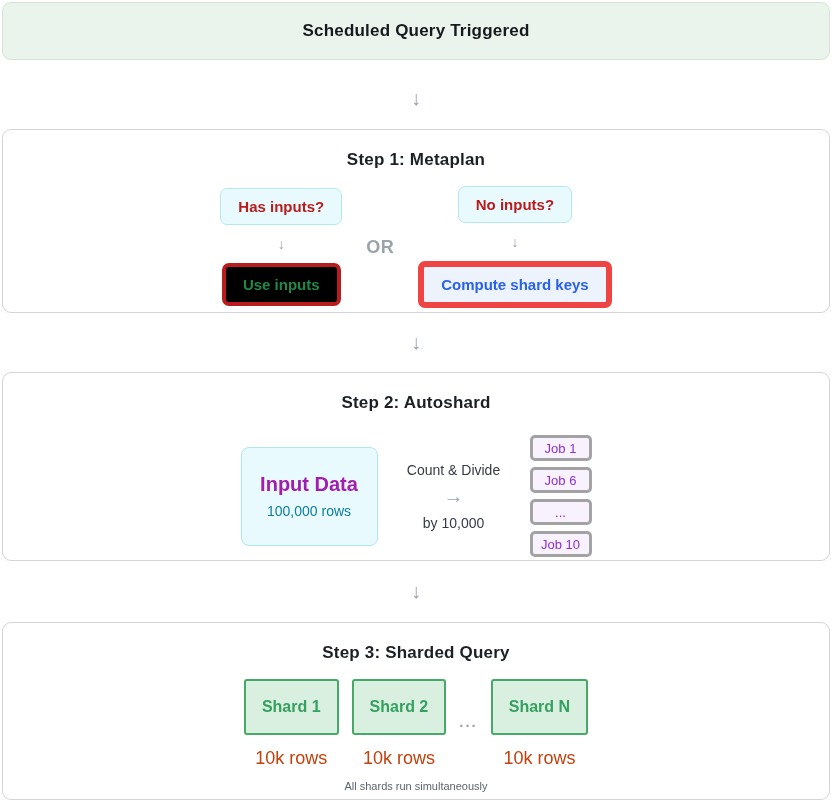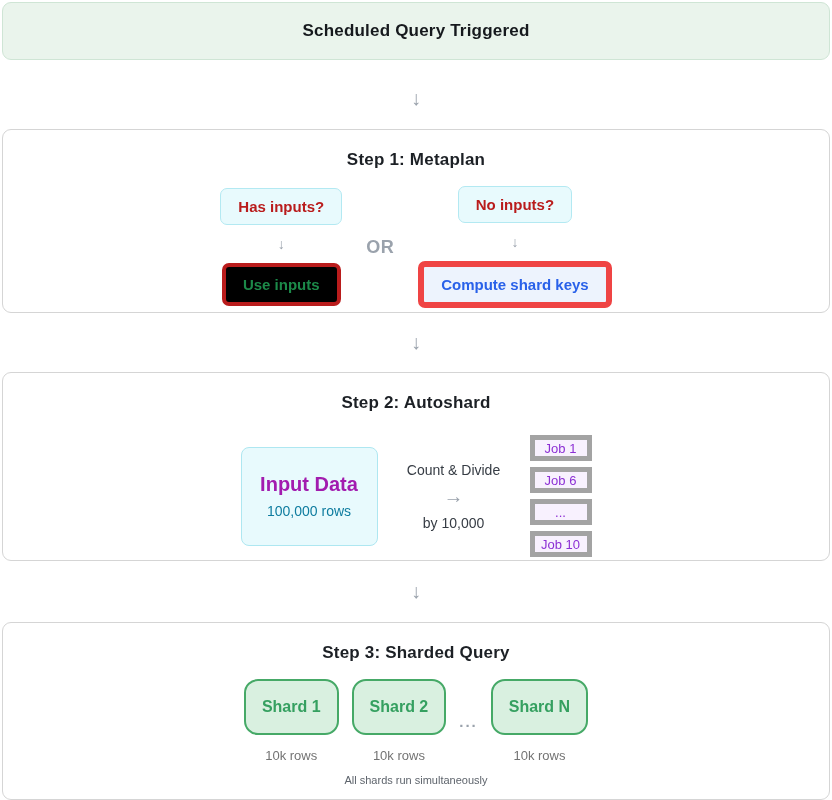--- a/index.html
+++ b/index.html
@@ -65,37 +65,37 @@
     display: flex; flex-direction: column; align-items: center; justify-content: center;
   }
   .input-title { font-size: 20px; font-weight: bold; color: #a21caf; }
   .input-sub   { margin-top: 7px; font-size: 14px; color: #0e7c9f; }
   .transform-col { width: 92px; display: flex; flex-direction: column; align-items: center; }
   .t-label { font-size: 14px; color: #363c44; white-space: nowrap; }
   .t-arrow { font-size: 20px; color: #9aa2ac; margin: 7px 0; }
   .jobs-col { display: flex; flex-direction: column; gap: 6px; }
   .job-chip {
     width: 62px; height: 26px;
-    background: #f8f1fe; border: 5px solid #a3a3a3; border-radius: 0;
+    background: #f8f1fe; border: 3px solid #a3a3a3; border-radius: 5px;
     display: flex; align-items: center; justify-content: center;
     font-size: 13px; color: #8c2fd4;
   }
 
   
   .shards-row { margin-top: 16px; display: flex; align-items: flex-start; justify-content: center; gap: 13px; }
   .shard-col { display: flex; flex-direction: column; align-items: center; }
   .shard-box {
     min-width: 92px; height: 56px;
     padding: 0 16px;
-    background: #d9f0e0; border: 2px solid #46a967; border-radius: 14px;
+    background: #d9f0e0; border: 2px solid #46a967; border-radius: 3px;
     display: flex; align-items: center; justify-content: center;
     font-size: 16px; font-weight: bold; color: #35a060;
     white-space: nowrap;
   }
-  .shard-rows { margin-top: 13px; font-size: 13px; color: #737373; }
+  .shard-rows { margin-top: 13px; font-size: 18px; color: #c2410c; }
   .shards-ellipsis { margin-top: 34px; font-size: 15px; font-weight: bold; color: #9aa2ac; letter-spacing: 2px; }
   .footnote { margin-top: 11px; text-align: center; font-size: 11px; color: #5e646c; }
 </style>
 </head>
 <body>
 
 <div class="flow">
 
   <div class="banner">
     <span class="banner-label">Scheduled Query Triggered</span>

